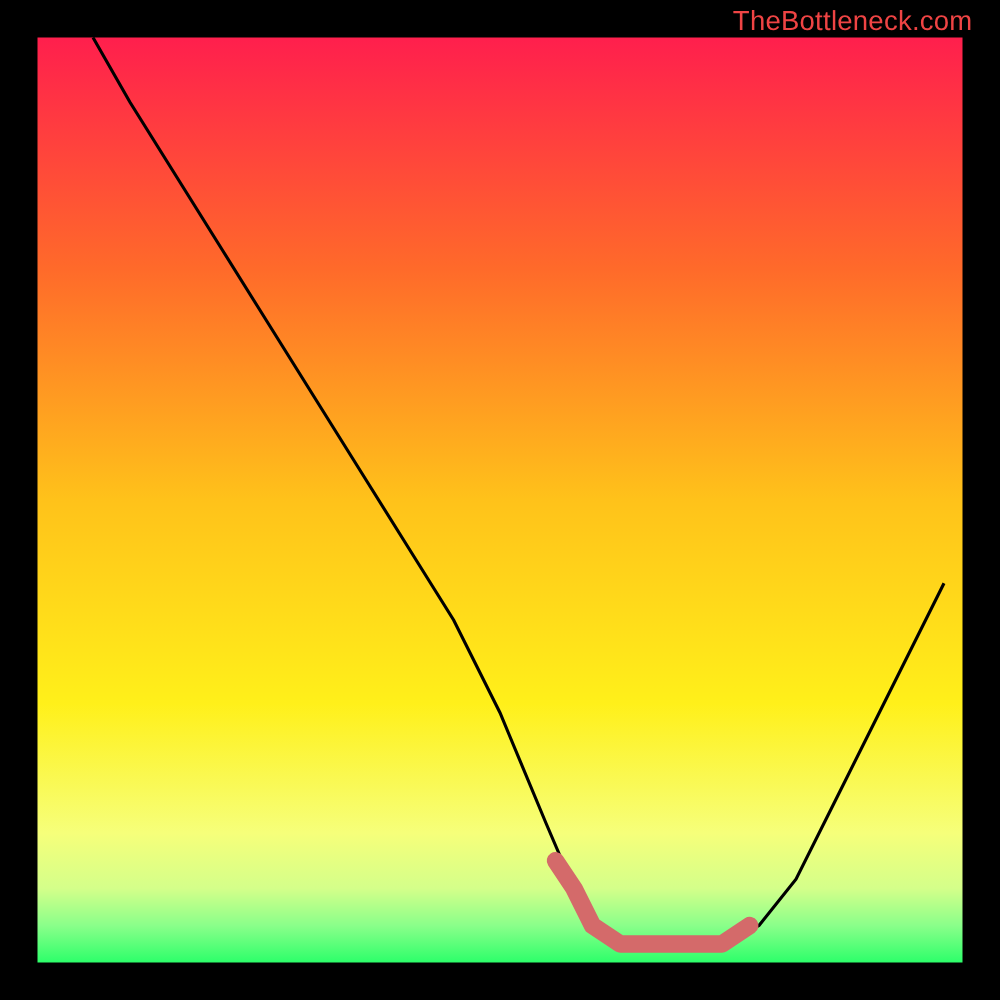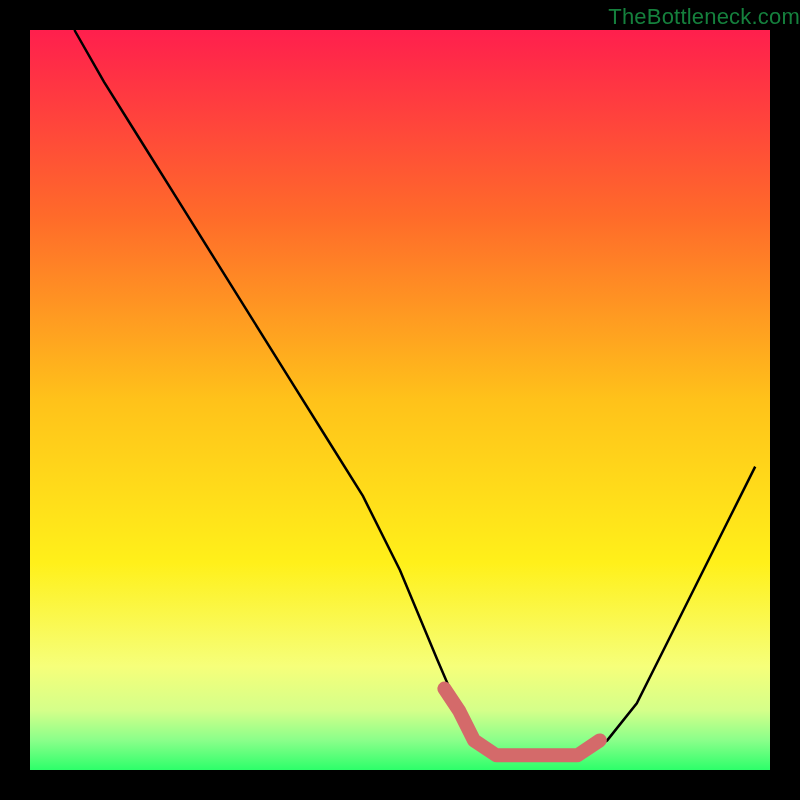--- a/index.html
+++ b/index.html
@@ -13,22 +13,22 @@
   }
   .stage {
     position: relative;
     width: 800px;
     height: 800px;
     background: #000;
   }
   .attribution {
     position: absolute;
     top: 4px;
-    right: 0;
-    color: #15803d;
+    right: 22px;
+    color: #ef4444;
     font-size: 22px;
     font-weight: 400;
     letter-spacing: 0.2px;
     z-index: 10;
   }
   svg {
     position: absolute;
     top: 0;
     left: 0;
   }

